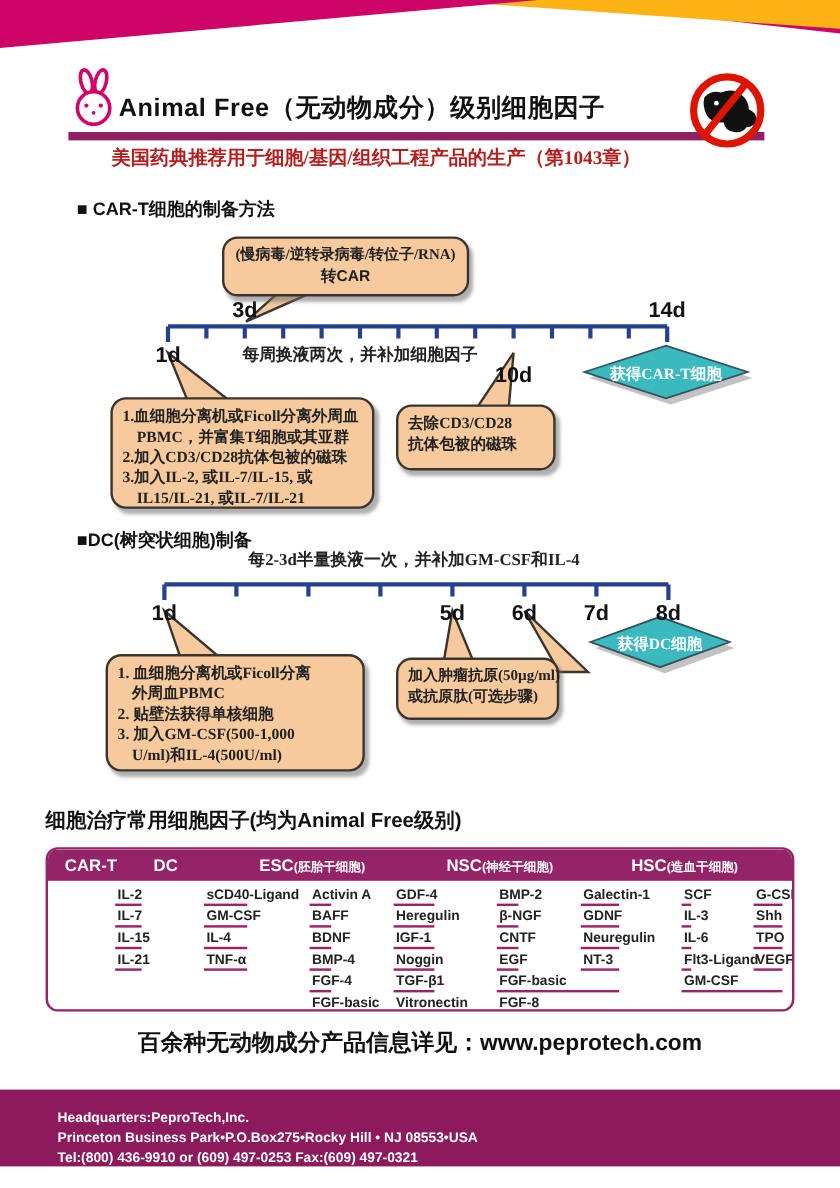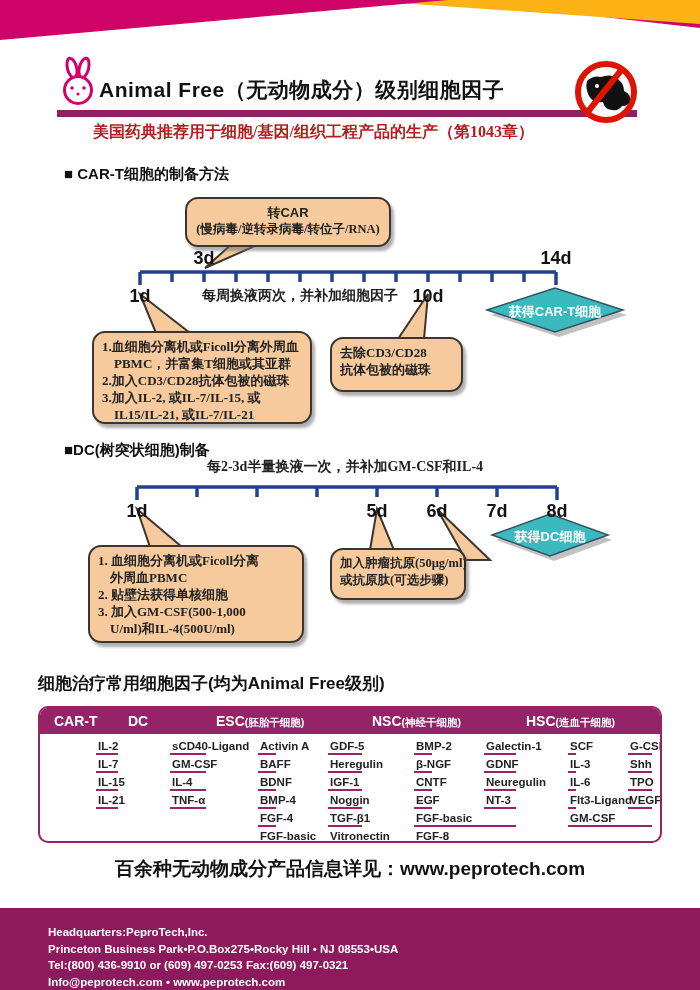--- a/index.html
+++ b/index.html
@@ -18,42 +18,42 @@
   .bubble{position:absolute;background:#f6ca9c;border:2px solid #3a352f;border-radius:13px;
           box-shadow:3px 4px 3px rgba(110,110,110,.55);
           font-family:"Liberation Serif",serif;font-weight:600;font-size:13px;line-height:17px;
           color:#222;padding:5px 8px;box-sizing:border-box;}
   .bubble.center{text-align:center;}
   .bl{display:block;white-space:nowrap;}
   .bl.ind{padding-left:12px;}
   .dlabel{position:absolute;font-size:18px;font-weight:bold;color:#111;text-align:center;}
   .note{position:absolute;font-family:"Liberation Serif",serif;font-weight:600;font-size:14px;color:#222;text-align:center;white-space:nowrap;}
   .diamond-label{position:absolute;color:#fff;font-weight:bold;font-size:13px;text-align:center;
-                 font-family:Liberation Sans, sans-serif;white-space:nowrap;}
+                 font-family:Liberation Serif, serif;white-space:nowrap;}
 
   
   .tbl-title{font-size:17px;font-weight:bold;color:#111;}
   .tbl{position:absolute;left:38px;top:706px;width:624px;height:137px;border:2px solid #942367;
        border-radius:10px;background:#fff;box-sizing:border-box;overflow:hidden;}
   .tbl-head{display:grid;grid-template-columns:64px 78px 60px 76px 60px 74px 50px 66px;
             column-gap:10px;padding:0 8px 0 14px;align-items:center;height:26px;background:#942367;color:#fff;}
   .th{font-size:14px;font-weight:bold;white-space:nowrap;}
   .th .sub{font-size:10.5px;font-weight:bold;}
   .tbl-body{display:grid;grid-template-columns:64px 78px 60px 76px 60px 74px 50px 66px;
             grid-auto-rows:16px;column-gap:10px;row-gap:2px;padding:5px 8px 0 14px;}
   .cell{font-size:11.5px;font-weight:600;color:#222;white-space:nowrap;
         border-bottom:2px solid #9c2168;padding:1px 0 1px 2px;line-height:12px;margin-left:42px;}
   .cell.empty{border-bottom:none;}
   .span2{grid-column:span 2;}
 
   .promo{position:absolute;left:0;top:856px;width:700px;text-align:center;
          font-size:19px;font-weight:bold;color:#111;}
 
   
-  .footer{position:absolute;left:0;top:908px;width:700px;height:82px;background:#8c1a5c;color:#fff;}
+  .footer{position:absolute;left:0;top:908px;width:700px;height:64px;background:#8c1a5c;color:#fff;}
   .fcol{position:absolute;top:16px;font-size:11.5px;line-height:16.5px;font-weight:600;white-space:nowrap;}
   .fcol div{white-space:nowrap;}
 </style>
 </head>
 <body>
 
 <div id="page">
 
   <svg class="abs" style="left:0;top:0" width="700" height="46" viewBox="0 0 700 46">
     <polygon points="595,16 700,20 700,28" fill="#cf0468"></polygon>
@@ -93,27 +93,27 @@
       <polygon points="140,104 156,143 190,143" fill="#f6ca9c" stroke="#3a352f" stroke-width="2"></polygon>
       <polygon points="428,104 398,149 424,149" fill="#f6ca9c" stroke="#3a352f" stroke-width="2"></polygon>
 
       <polygon points="491,125 559,103 627,125 559,147" fill="#9a9a9a" opacity="0.6"></polygon>
       <polygon points="487,120 555,98 623,120 555,142" fill="#3ab9bf" stroke="#33525c" stroke-width="1.5"></polygon>
     </svg>
 
     <div class="dlabel" style="left:192px;top:58px;width:24px">3d</div>
     <div class="dlabel" style="left:540px;top:58px;width:32px">14d</div>
     <div class="dlabel" style="left:128px;top:96px;width:24px">1d</div>
-    <div class="dlabel" style="left:412px;top:96px;width:32px">10d</div>
+    <div class="dlabel" style="left:412px;top:112px;width:32px">10d</div>
 
     <div class="note" style="left:185px;top:97px;width:230px">每周换液两次，并补加细胞因子</div>
 
     <div class="bubble center" style="left:185px;top:7px;width:206px;height:50px">
+      <span class="bl" style="font-size:12.5px">(慢病毒/逆转录病毒/转位子/RNA)</span>
       <span class="bl" style="font-family:'Liberation Sans',sans-serif;font-weight:bold">转CAR</span>
-      <span class="bl" style="font-size:12.5px">(慢病毒/逆转录病毒/转位子/RNA)</span>
     </div>
 
     <div class="bubble" style="left:92px;top:141px;width:220px;height:93px">
       <span class="bl">1.血细胞分离机或Ficoll分离外周血</span>
       <span class="bl ind">PBMC，并富集T细胞或其亚群</span>
       <span class="bl">2.加入CD3/CD28抗体包被的磁珠</span>
       <span class="bl">3.加入IL-2, 或IL-7/IL-15, 或</span>
       <span class="bl ind">IL15/IL-21, 或IL-7/IL-21</span>
     </div>
 
@@ -174,21 +174,21 @@
       <div class="th"><span>DC</span></div>
       <div class="th span2"><span>ESC</span><span class="sub">(胚胎干细胞)</span></div>
       <div class="th span2"><span>NSC</span><span class="sub">(神经干细胞)</span></div>
       <div class="th span2"><span>HSC</span><span class="sub">(造血干细胞)</span></div>
     </div>
     <div class="tbl-body">
 
       <div class="cell">IL-2</div>
       <div class="cell">sCD40-Ligand</div>
       <div class="cell">Activin A</div>
-      <div class="cell">GDF-5</div>
+      <div class="cell">GDF-4</div>
       <div class="cell">BMP-2</div>
       <div class="cell">Galectin-1</div>
       <div class="cell">SCF</div>
       <div class="cell">G-CSF</div>
 
       <div class="cell">IL-7</div>
       <div class="cell">GM-CSF</div>
       <div class="cell">BAFF</div>
       <div class="cell">Heregulin</div>
       <div class="cell">β-NGF</div>

